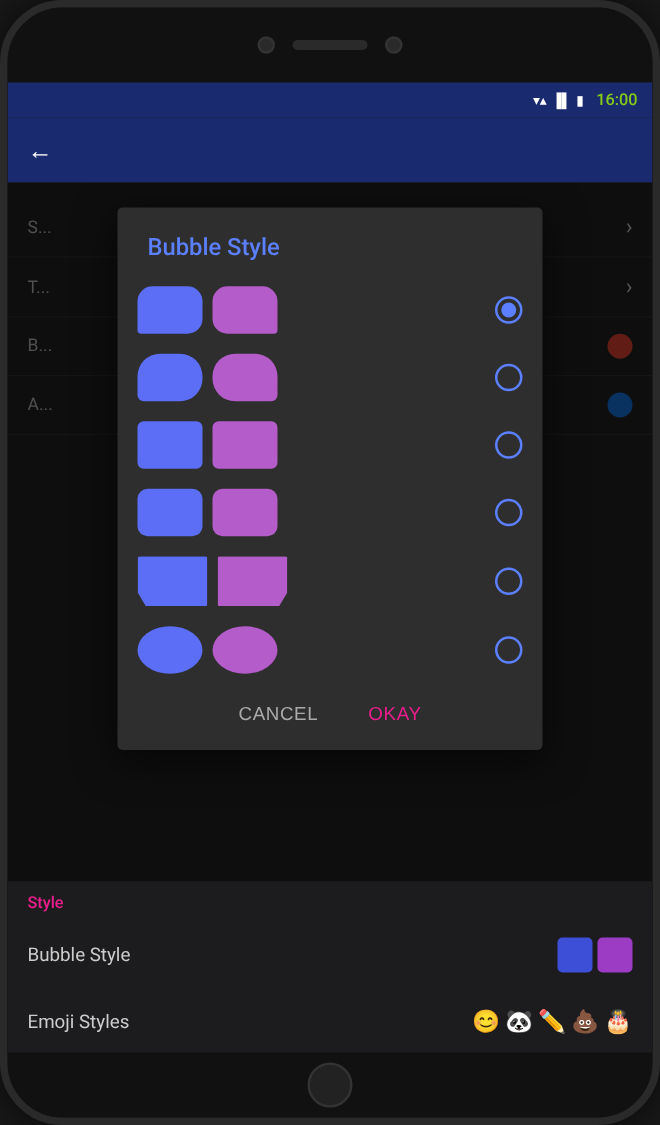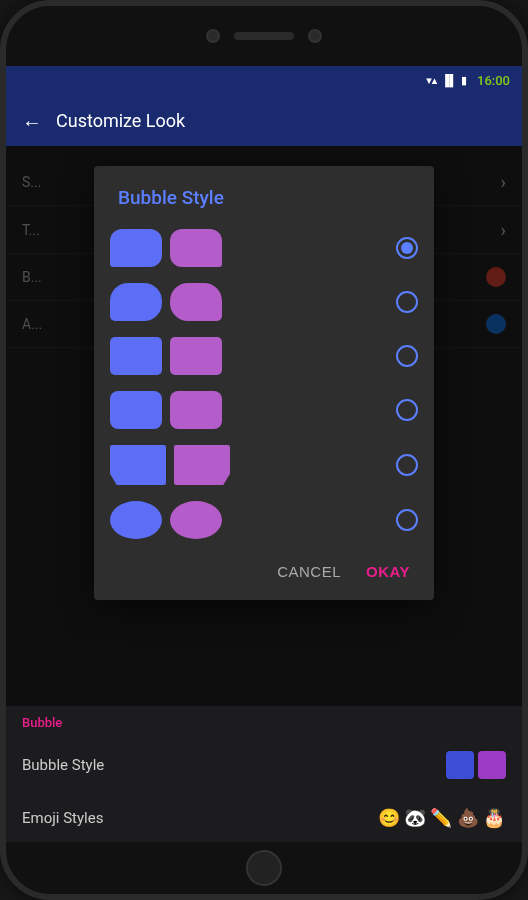--- a/index.html
+++ b/index.html
@@ -286,41 +286,41 @@
     .radio-inner {
       width: 12px;
       height: 12px;
       background: #5b7fff;
       border-radius: 50%;
     }
 
     
     .dialog-actions {
       display: flex;
-      justify-content: flex-end;
+      justify-content: center;
       padding: 16px 16px 8px;
-      gap: 9px;
+      gap: 24px;
     }
 
     .btn-cancel {
       color: #aaa;
       font-size: 15px;
       font-weight: 500;
       text-transform: uppercase;
       letter-spacing: 0.5px;
       cursor: pointer;
       background: none;
       border: none;
       padding: 4px 8px;
     }
 
     .btn-okay {
       color: #e91e8c;
       font-size: 15px;
-      font-weight: 700;
+      font-weight: 400;
       text-transform: uppercase;
       letter-spacing: 0.5px;
       cursor: pointer;
       background: none;
       border: none;
       padding: 4px 8px;
     }
 
     
     .phone-bottom-bar {
@@ -376,21 +376,20 @@
       <div class="status-icons">
         <span class="wifi-icon">▾▴</span>
         <span class="signal-icon">▐▌</span>
         <span class="battery-icon">▮</span>
         <span class="status-time">16:00</span>
       </div>
     </div>
 
     <div class="app-bar">
       <span class="back-arrow">←</span>
-      <span class="app-bar-title">Customize Look</span>
     </div>
 
     <div class="main-content">
 
       <div class="settings-list">
         <div class="bg-item">
           <span class="bg-item-text">S...</span>
           <span class="dot-menu">›</span>
         </div>
         <div class="bg-item">
@@ -469,21 +468,21 @@
           <div class="dialog-actions">
             <button class="btn-cancel">CANCEL</button>
             <button class="btn-okay">OKAY</button>
           </div>
 
         </div>
       </div>
 
       <div style="position:absolute;bottom:0;left:0;right:0;background:#1c1c1e;">
         <div style="padding:6px 16px;">
-          <span style="color:#e91e8c;font-size:13px;font-weight:500;">Bubble</span>
+          <span style="color:#e91e8c;font-size:13px;font-weight:500;">Style</span>
         </div>
         <div class="settings-item">
           <span class="settings-item-label">Bubble Style</span>
           <div class="bubble-preview">
             <div class="bubble-sq blue"></div>
             <div class="bubble-sq purple"></div>
           </div>
         </div>
         <div class="settings-item">
           <span class="settings-item-label">Emoji Styles</span>

